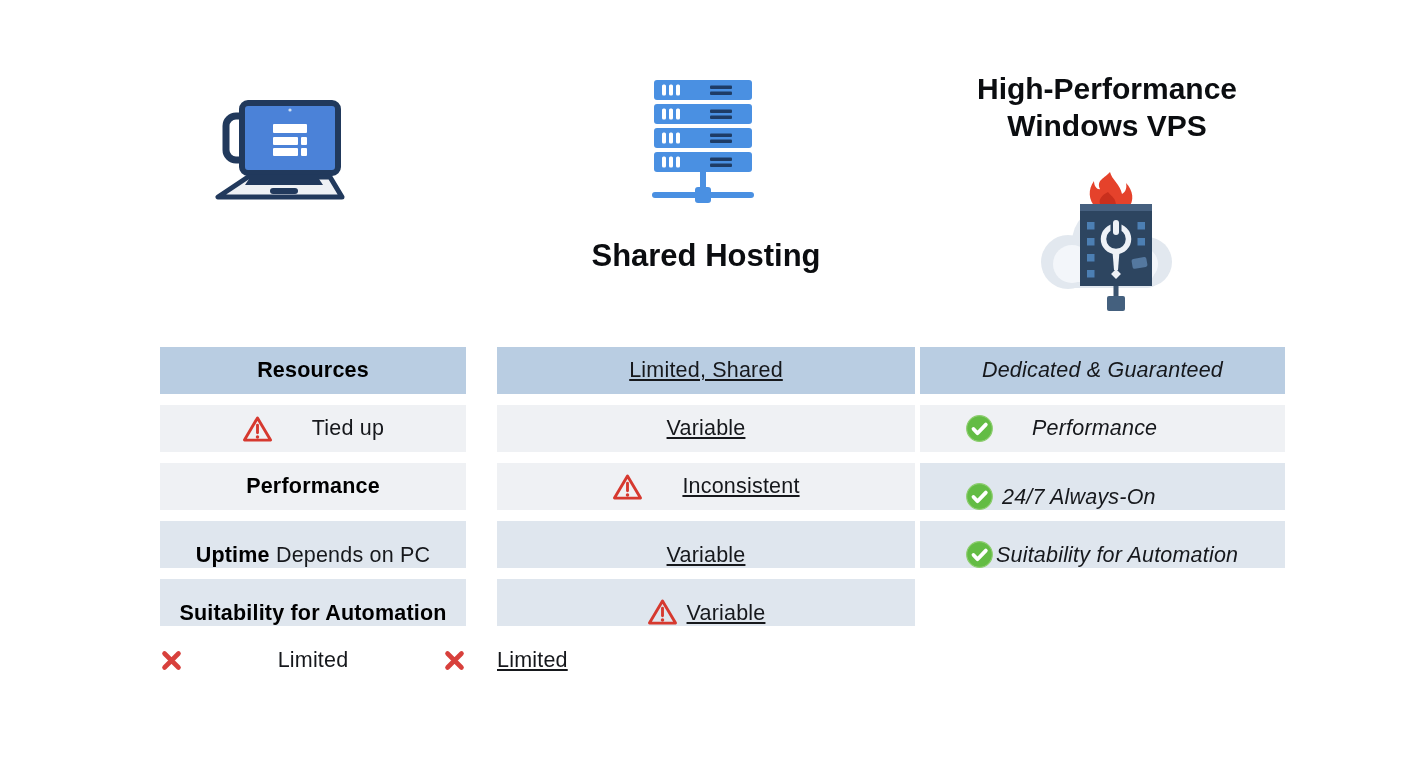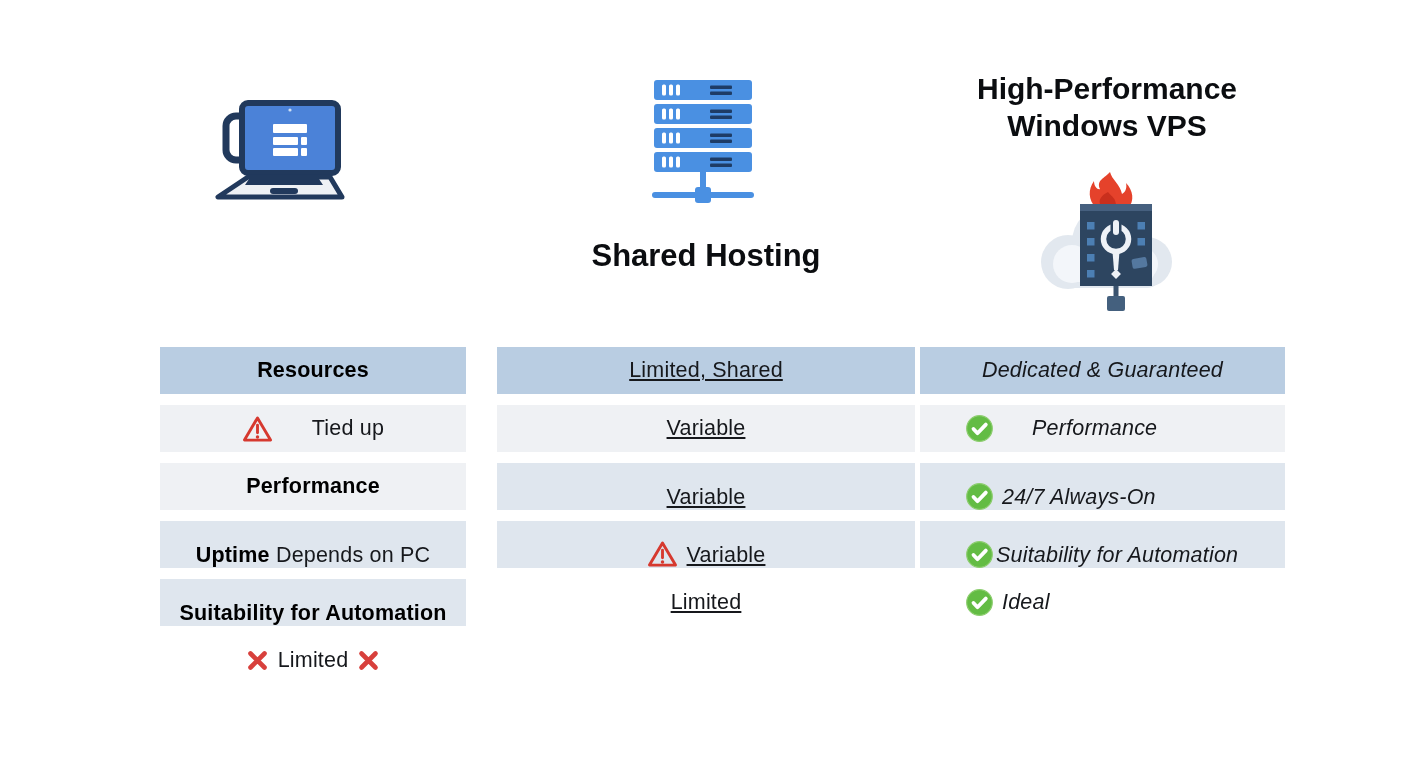--- a/index.html
+++ b/index.html
@@ -23,21 +23,21 @@
   #tcol-windows-vps    { left:920px; width:365px;font-style:italic; }
   .cell {
     height:47px; margin-bottom:11px; display:flex; align-items:center;
     justify-content:center; gap:9px; font-size:21.5px; letter-spacing:.2px;
   }
   .cell.left  { justify-content:flex-start; padding-left:46px; }
   .cell.tight { gap:3px; }
   .bg-header { background:var(--header-row,#b9cde2); }
   .bg-light  { background:var(--light-row,#eff1f4);gap:39px; }
   .bg-blue   { background:var(--blue-row,#dfe6ee);align-items:flex-end; }
-  .bg-none   { background:transparent; }
+  .bg-none   { background:transparent;justify-content:space-between; }
   .b { font-weight:700; color:#000; }
   .icon { display:inline-flex; align-items:center; flex:0 0 auto; }
   .celltext { white-space:pre; }
 </style>
 </head>
 <body>
 
 <div class="canvas">
 
   <span class="hero-icon" id="icon-laptop">
@@ -171,31 +171,41 @@
         </span>
       </div>
     </div>
   <div class="tcol" id="tcol-shared-hosting">
       <div class="cell bg-header">
         <span class="celltext"><span>Limited, Shared</span></span>
       </div>
       <div class="cell bg-light">
         <span class="celltext"><span>Variable</span></span>
       </div>
-      <div class="cell bg-blue">
-        <span class="celltext"><span>Variable</span></span>
-      </div>
-      <div class="cell bg-blue">
+      <div class="cell bg-light">
         <span class="icon">
           <svg width="31" height="28" viewBox="0 0 32 29">
             <path d="M16 3 L29.5 26 H2.5 Z" fill="none" stroke="#d6392f" stroke-width="3" stroke-linejoin="round"></path>
             <path d="M16 10.5 V18.5" stroke="#d6392f" stroke-width="3" stroke-linecap="round"></path>
             <circle cx="16" cy="22.8" r="1.8" fill="#d6392f"></circle>
           </svg>
         </span>
+        <span class="celltext"><span>Inconsistent</span></span>
+      </div>
+      <div class="cell bg-blue">
+        <span class="celltext"><span>Variable</span></span>
+      </div>
+      <div class="cell bg-blue">
+        <span class="icon">
+          <svg width="31" height="28" viewBox="0 0 32 29">
+            <path d="M16 3 L29.5 26 H2.5 Z" fill="none" stroke="#d6392f" stroke-width="3" stroke-linejoin="round"></path>
+            <path d="M16 10.5 V18.5" stroke="#d6392f" stroke-width="3" stroke-linecap="round"></path>
+            <circle cx="16" cy="22.8" r="1.8" fill="#d6392f"></circle>
+          </svg>
+        </span>
         <span class="celltext"><span>Variable</span></span>
       </div>
       <div class="cell bg-none">
         <span class="celltext"><span>Limited</span></span>
       </div>
     </div>
   <div class="tcol" id="tcol-windows-vps">
       <div class="cell bg-header">
         <span class="celltext"><span>Dedicated &amp; Guaranteed</span></span>
       </div>
@@ -219,24 +229,15 @@
       </div>
       <div class="cell bg-blue left tight">
         <span class="icon">
           <svg width="27" height="27" viewBox="0 0 27 27">
             <circle cx="13.5" cy="13.5" r="12.8" fill="#63bc44" stroke="#8ccd6e" stroke-width="1.2"></circle>
             <path d="M7.5 14 l4 4.2 L19.8 9.6" fill="none" stroke="#ffffff" stroke-width="3.8" stroke-linecap="round" stroke-linejoin="round"></path>
           </svg>
         </span>
         <span class="celltext"><span>Suitability for Automation</span></span>
       </div>
-      <div class="cell bg-none left">
-        <span class="icon">
-          <svg width="27" height="27" viewBox="0 0 27 27">
-            <circle cx="13.5" cy="13.5" r="12.8" fill="#63bc44" stroke="#8ccd6e" stroke-width="1.2"></circle>
-            <path d="M7.5 14 l4 4.2 L19.8 9.6" fill="none" stroke="#ffffff" stroke-width="3.8" stroke-linecap="round" stroke-linejoin="round"></path>
-          </svg>
-        </span>
-        <span class="celltext"><span>Ideal</span></span>
-      </div>
     </div>
 
 </div>
 
 </body></html>

